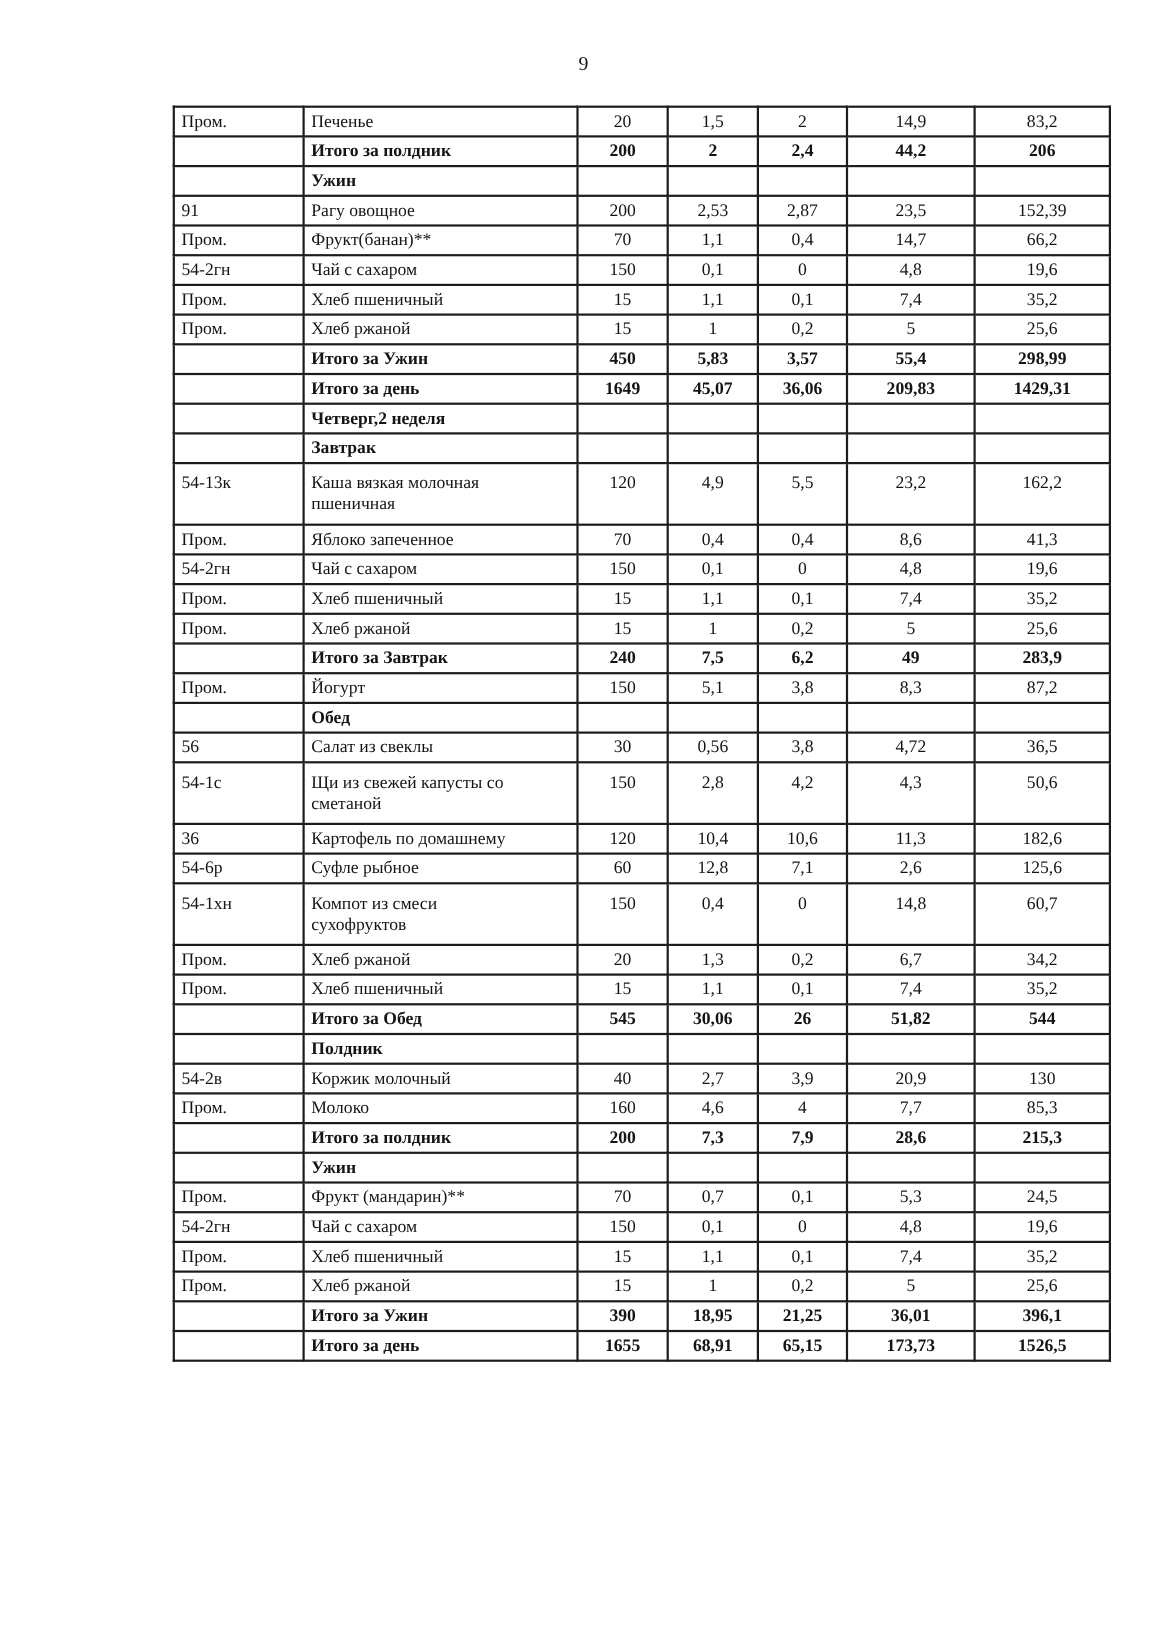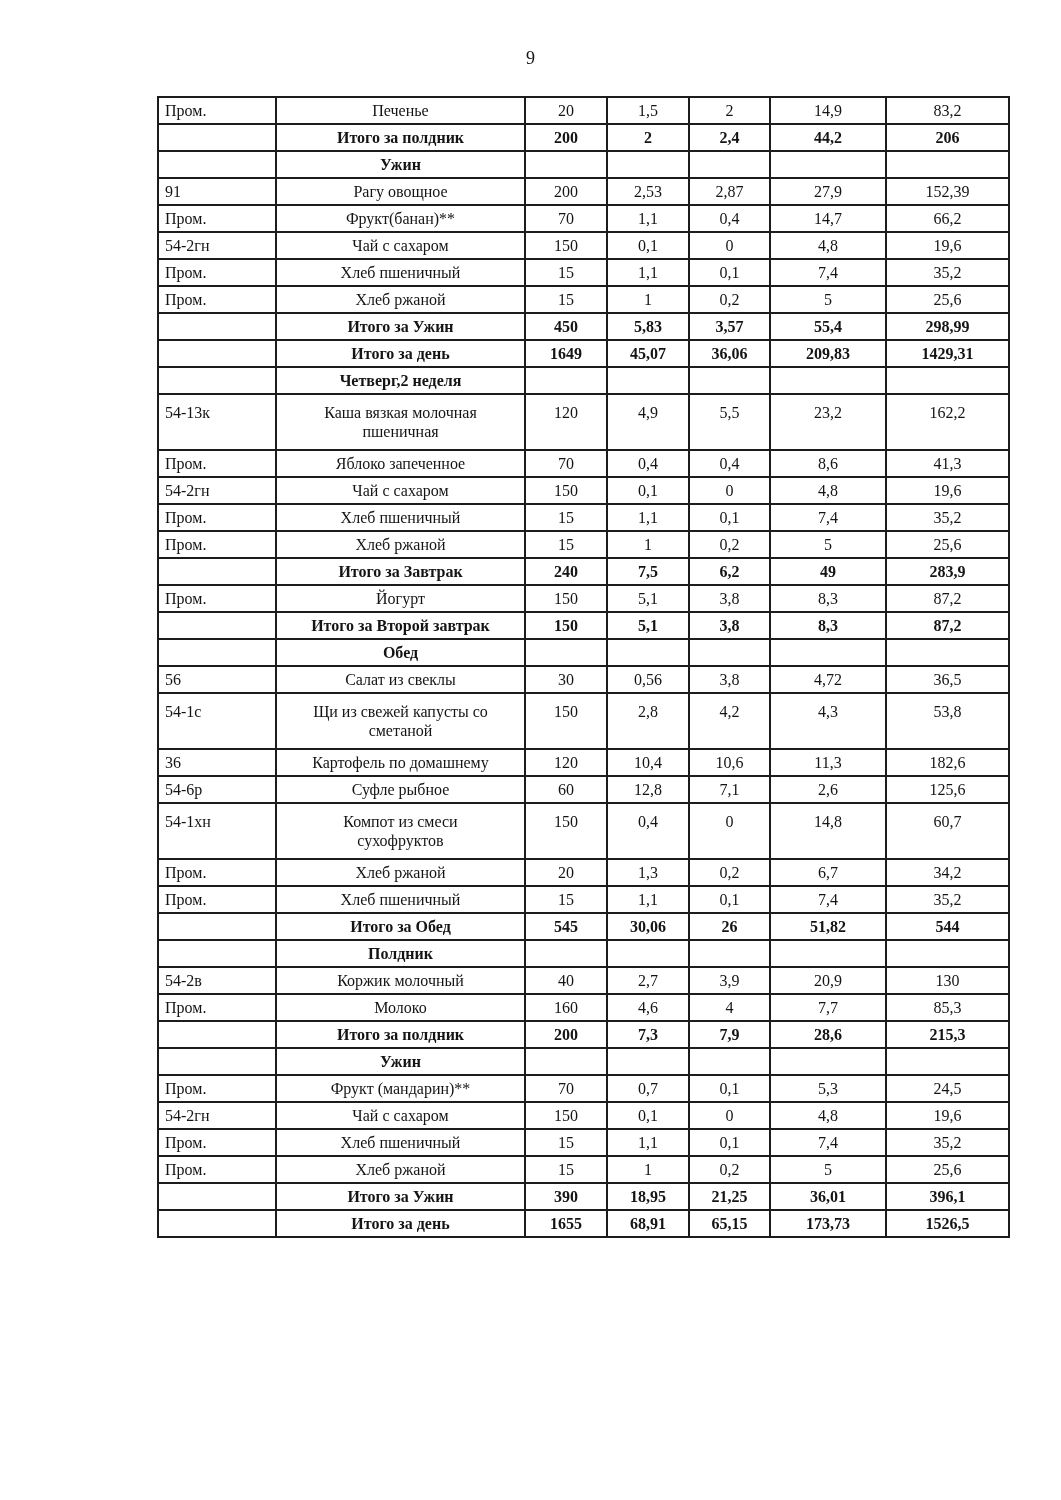--- a/index.html
+++ b/index.html
@@ -32,21 +32,21 @@
   table.menu-table td {
     border: 2px solid #1c1c1c;
     font-size: 16px;
     line-height: 19px;
     padding: 3px 6px;
     vertical-align: top;
     overflow: hidden;
     color: #141414;
   }
   td.col-code { text-align: left; padding-left: 8px; }
-  td.col-dish { text-align: center; padding-left: 10px; white-space: pre-line; }
+  td.col-dish { text-align: left; padding-left: 10px; white-space: pre-line; }
   td.col-num  { text-align: center; }
   tr.bold td  { font-weight: bold; }
   tr.tall td  { padding-top: 8px; padding-bottom: 8px; margin-top: 39px; }
 </style>
 </head>
 <body>
 
 <div class="page">
 
   <div class="page-number">9</div>
@@ -88,21 +88,21 @@
           <td class="col-num"></td>
           <td class="col-num"></td>
           <td class="col-num"></td>
         </tr>
         <tr>
           <td class="col-code">91</td>
           <td class="col-dish">Рагу овощное</td>
           <td class="col-num">200</td>
           <td class="col-num">2,53</td>
           <td class="col-num">2,87</td>
-          <td class="col-num">27,9</td>
+          <td class="col-num">23,5</td>
           <td class="col-num">152,39</td>
         </tr>
         <tr>
           <td class="col-code">Пром.</td>
           <td class="col-dish">Фрукт(банан)**</td>
           <td class="col-num">70</td>
           <td class="col-num">1,1</td>
           <td class="col-num">0,4</td>
           <td class="col-num">14,7</td>
           <td class="col-num">66,2</td>
@@ -148,20 +148,29 @@
           <td class="col-dish">Итого за день</td>
           <td class="col-num">1649</td>
           <td class="col-num">45,07</td>
           <td class="col-num">36,06</td>
           <td class="col-num">209,83</td>
           <td class="col-num">1429,31</td>
         </tr>
         <tr class="bold">
           <td class="col-code"></td>
           <td class="col-dish">Четверг,2 неделя</td>
+          <td class="col-num"></td>
+          <td class="col-num"></td>
+          <td class="col-num"></td>
+          <td class="col-num"></td>
+          <td class="col-num"></td>
+        </tr>
+        <tr class="bold">
+          <td class="col-code"></td>
+          <td class="col-dish">Завтрак</td>
           <td class="col-num"></td>
           <td class="col-num"></td>
           <td class="col-num"></td>
           <td class="col-num"></td>
           <td class="col-num"></td>
         </tr>
         <tr class="tall">
           <td class="col-code">54-13к</td>
           <td class="col-dish">Каша вязкая молочная
 пшеничная</td>
@@ -220,29 +229,20 @@
           <td class="col-code">Пром.</td>
           <td class="col-dish">Йогурт</td>
           <td class="col-num">150</td>
           <td class="col-num">5,1</td>
           <td class="col-num">3,8</td>
           <td class="col-num">8,3</td>
           <td class="col-num">87,2</td>
         </tr>
         <tr class="bold">
           <td class="col-code"></td>
-          <td class="col-dish">Итого за Второй завтрак</td>
-          <td class="col-num">150</td>
-          <td class="col-num">5,1</td>
-          <td class="col-num">3,8</td>
-          <td class="col-num">8,3</td>
-          <td class="col-num">87,2</td>
-        </tr>
-        <tr class="bold">
-          <td class="col-code"></td>
           <td class="col-dish">Обед</td>
           <td class="col-num"></td>
           <td class="col-num"></td>
           <td class="col-num"></td>
           <td class="col-num"></td>
           <td class="col-num"></td>
         </tr>
         <tr>
           <td class="col-code">56</td>
           <td class="col-dish">Салат из свеклы</td>
@@ -253,21 +253,21 @@
           <td class="col-num">36,5</td>
         </tr>
         <tr class="tall">
           <td class="col-code">54-1с</td>
           <td class="col-dish">Щи из свежей капусты со
 сметаной</td>
           <td class="col-num">150</td>
           <td class="col-num">2,8</td>
           <td class="col-num">4,2</td>
           <td class="col-num">4,3</td>
-          <td class="col-num">53,8</td>
+          <td class="col-num">50,6</td>
         </tr>
         <tr>
           <td class="col-code">36</td>
           <td class="col-dish">Картофель по домашнему</td>
           <td class="col-num">120</td>
           <td class="col-num">10,4</td>
           <td class="col-num">10,6</td>
           <td class="col-num">11,3</td>
           <td class="col-num">182,6</td>
         </tr>

